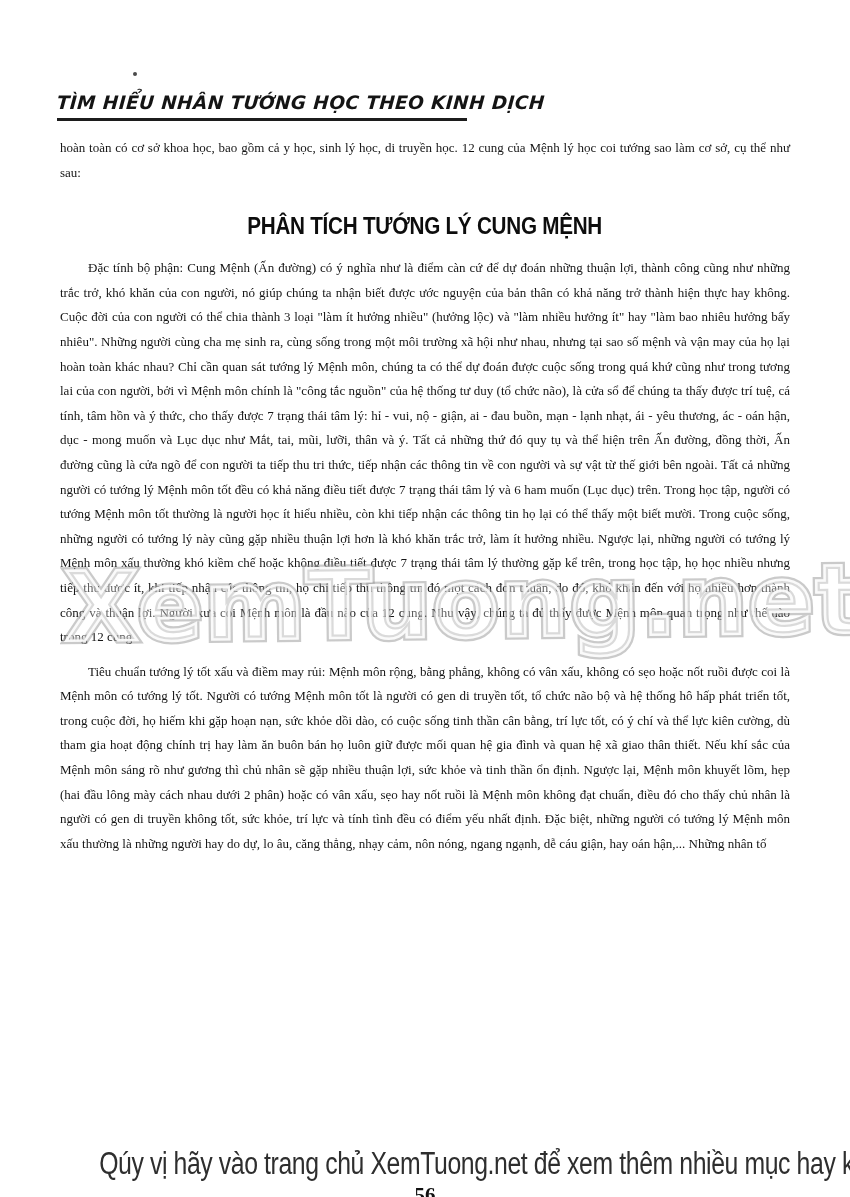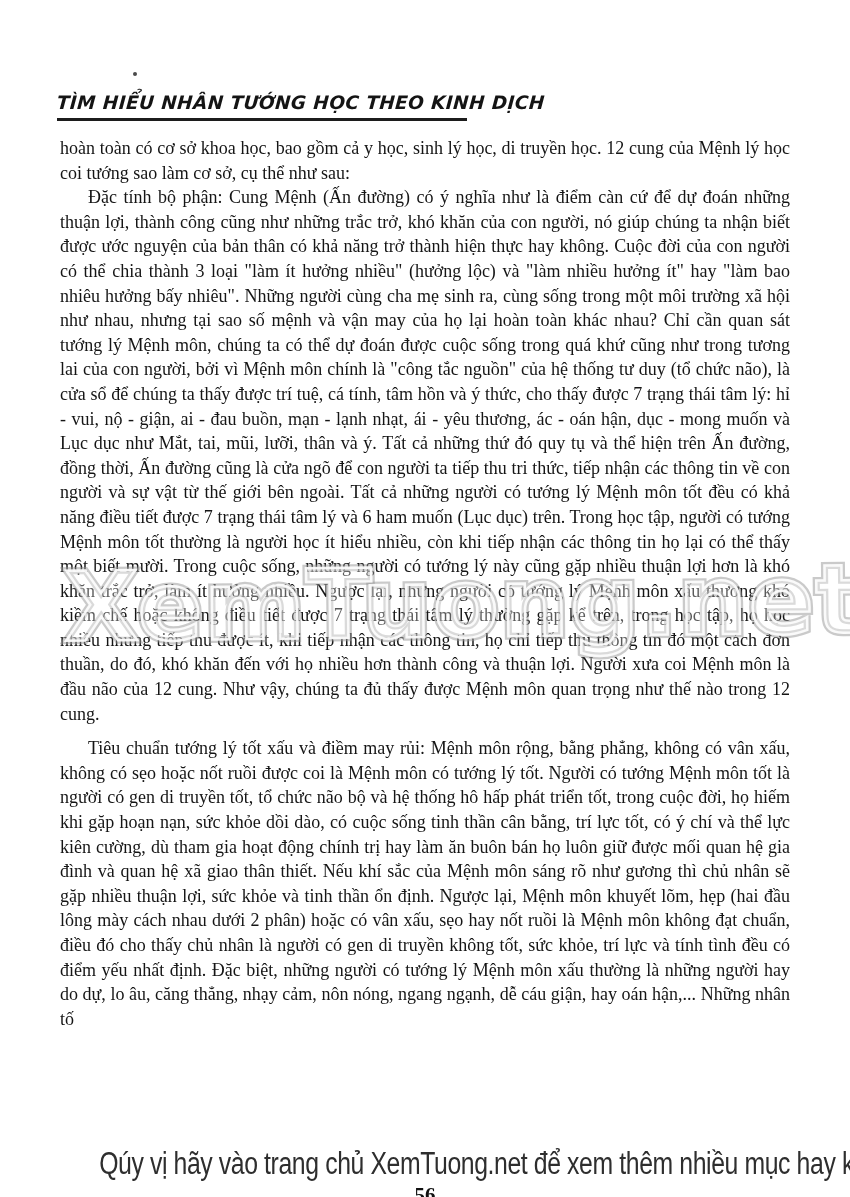--- a/index.html
+++ b/index.html
@@ -41,21 +41,21 @@
   }
   
   .content {
     position: absolute;
     left: 60px; top: 136px;
     width: 730px;
     z-index: 1;
   }
   .content p {
     margin: 0;
-    font-size: 18px;
+    font-size: 13px;
     line-height: 24.6px;
     text-align: justify;
     color: #151515;
   }
   .content p.indent { text-indent: 28px; }
   .section-title {
     text-align: center;
     margin: 28px 0 16px 0;
   }
   .section-title .title-text {
@@ -137,20 +137,23 @@
   <div class="ink-dot"></div>
 
   <div class="book-header">
     <span class="head-text">TÌM HIỂU NHÂN TƯỚNG HỌC THEO KINH DỊCH</span>
   </div>
 
   <div class="content">
 
     <p>hoàn toàn có cơ sở khoa học, bao gồm cả y học, sinh lý học, di truyền học. 12 cung của Mệnh lý học coi tướng sao làm cơ sở, cụ thể như sau:</p>
 
+    <div class="section-title">
+      <span class="title-text">PHÂN TÍCH TƯỚNG LÝ CUNG MỆNH</span>
+    </div>
 
     <p class="indent"><span class="para-lead">Đặc tính bộ phận:</span> <span>Cung Mệnh (Ấn đường) có ý nghĩa như là điểm càn cứ để dự đoán những thuận lợi, thành công cũng như những trắc trở, khó khăn của con người, nó giúp chúng ta nhận biết được ước nguyện của bản thân có khả năng trở thành hiện thực hay không. Cuộc đời của con người có thể chia thành 3 loại "làm ít hưởng nhiều" (hưởng lộc) và "làm nhiều hưởng ít" hay "làm bao nhiêu hưởng bấy nhiêu". Những người cùng cha mẹ sinh ra, cùng sống trong một môi trường xã hội như nhau, nhưng tại sao số mệnh và vận may của họ lại hoàn toàn khác nhau? Chỉ cần quan sát tướng lý Mệnh môn, chúng ta có thể dự đoán được cuộc sống trong quá khứ cũng như trong tương lai của con người, bởi vì Mệnh môn chính là "công tắc nguồn" của hệ thống tư duy (tổ chức não), là cửa sổ để chúng ta thấy được trí tuệ, cá tính, tâm hồn và ý thức, cho thấy được 7 trạng thái tâm lý: hỉ - vui, nộ - giận, ai - đau buồn, mạn - lạnh nhạt, ái - yêu thương, ác - oán hận, dục - mong muốn và Lục dục như Mắt, tai, mũi, lưỡi, thân và ý. Tất cả những thứ đó quy tụ và thể hiện trên Ấn đường, đồng thời, Ấn đường cũng là cửa ngõ để con người ta tiếp thu tri thức, tiếp nhận các thông tin về con người và sự vật từ thế giới bên ngoài. Tất cả những người có tướng lý Mệnh môn tốt đều có khả năng điều tiết được 7 trạng thái tâm lý và 6 ham muốn (Lục dục) trên. Trong học tập, người có tướng Mệnh môn tốt thường là người học ít hiểu nhiều, còn khi tiếp nhận các thông tin họ lại có thể thấy một biết mười. Trong cuộc sống, những người có tướng lý này cũng gặp nhiều thuận lợi hơn là khó khăn trắc trở, làm ít hưởng nhiều. Ngược lại, những người có tướng lý Mệnh môn xấu thường khó kiềm chế hoặc không điều tiết được 7 trạng thái tâm lý thường gặp kể trên, trong học tập, họ học nhiều nhưng tiếp thu được ít, khi tiếp nhận các thông tin, họ chỉ tiếp thu thông tin đó một cách đơn thuần, do đó, khó khăn đến với họ nhiều hơn thành công và thuận lợi. Người xưa coi Mệnh môn là đầu não của 12 cung. Như vậy, chúng ta đủ thấy được Mệnh môn quan trọng như thế nào trong 12 cung.</span></p>
 
     <p class="indent para-gap"><span class="para-lead">Tiêu chuẩn tướng lý tốt xấu và điềm may rủi:</span> <span>Mệnh môn rộng, bằng phẳng, không có vân xấu, không có sẹo hoặc nốt ruồi được coi là Mệnh môn có tướng lý tốt. Người có tướng Mệnh môn tốt là người có gen di truyền tốt, tổ chức não bộ và hệ thống hô hấp phát triển tốt, trong cuộc đời, họ hiếm khi gặp hoạn nạn, sức khỏe dồi dào, có cuộc sống tinh thần cân bằng, trí lực tốt, có ý chí và thể lực kiên cường, dù tham gia hoạt động chính trị hay làm ăn buôn bán họ luôn giữ được mối quan hệ gia đình và quan hệ xã giao thân thiết. Nếu khí sắc của Mệnh môn sáng rõ như gương thì chủ nhân sẽ gặp nhiều thuận lợi, sức khỏe và tinh thần ổn định. Ngược lại, Mệnh môn khuyết lõm, hẹp (hai đầu lông mày cách nhau dưới 2 phân) hoặc có vân xấu, sẹo hay nốt ruồi là Mệnh môn không đạt chuẩn, điều đó cho thấy chủ nhân là người có gen di truyền không tốt, sức khỏe, trí lực và tính tình đều có điểm yếu nhất định. Đặc biệt, những người có tướng lý Mệnh môn xấu thường là những người hay do dự, lo âu, căng thẳng, nhạy cảm, nôn nóng, ngang ngạnh, dễ cáu giận, hay oán hận,... Những nhân tố</span></p>
 
   </div>
 
   <div class="watermark">
     <span class="wm-outer">XemTuong.net</span>
     <span class="wm-inner">XemTuong.net</span>

